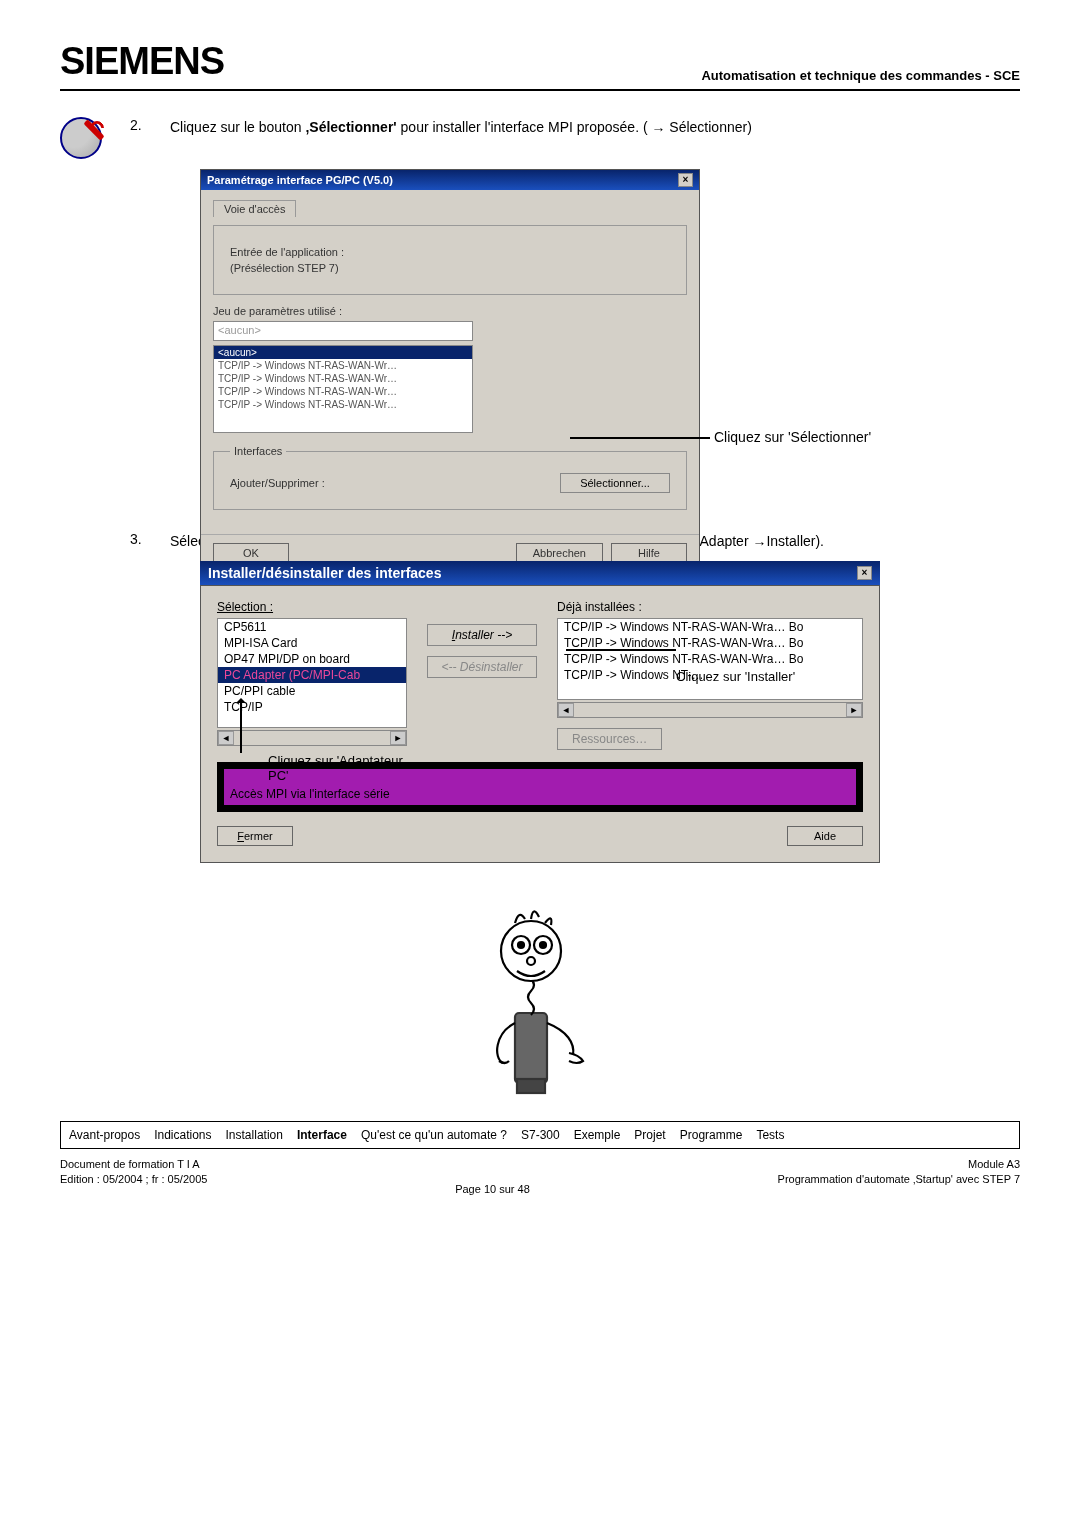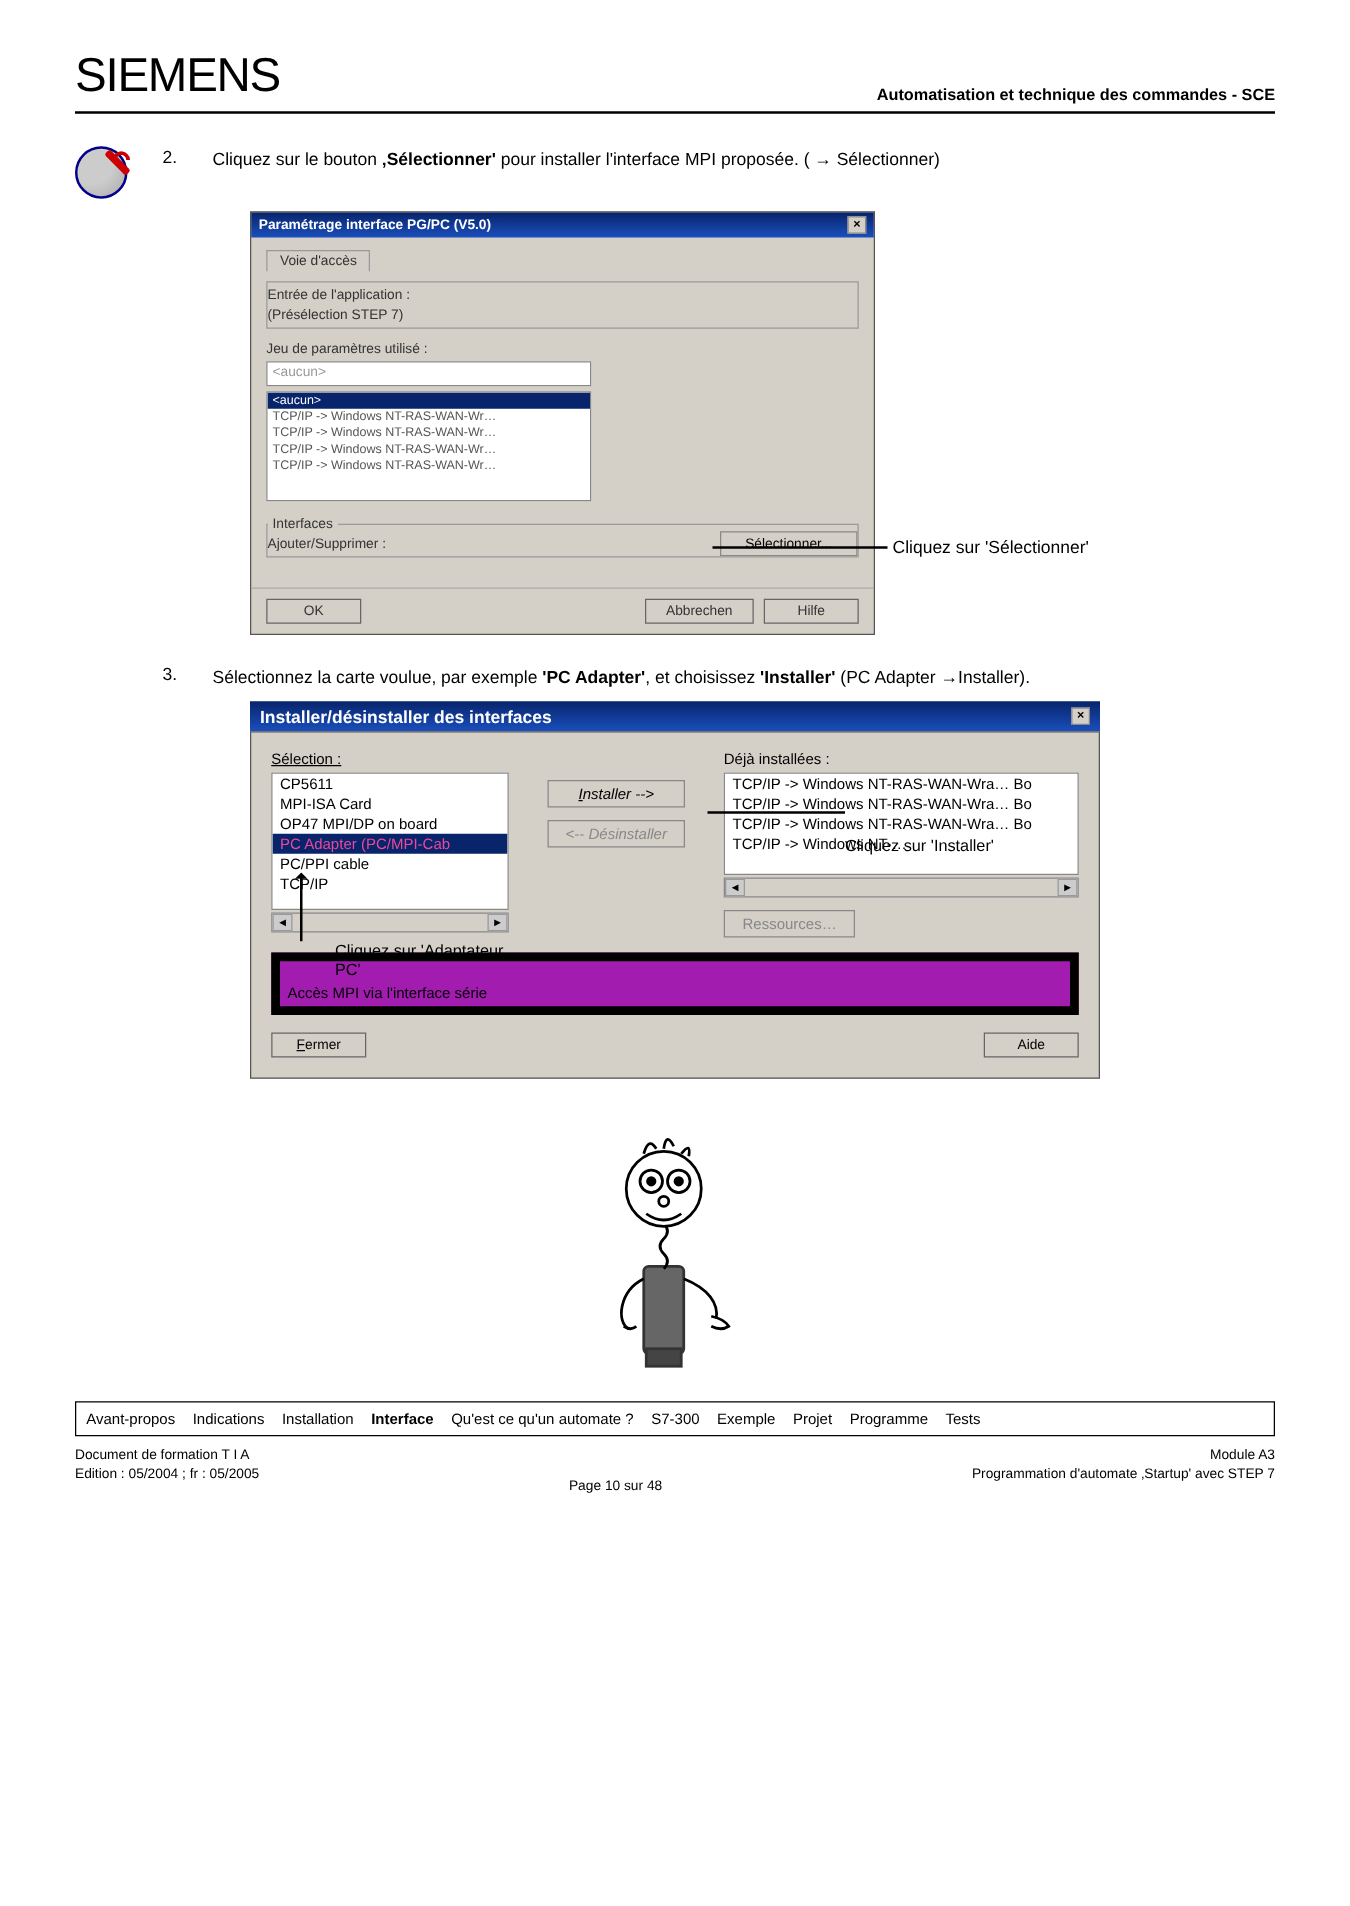--- a/index.html
+++ b/index.html
@@ -14,21 +14,21 @@
     .header-row {
       display: flex;
       justify-content: space-between;
       align-items: flex-end;
       border-bottom: 2px solid #000;
       padding-bottom: 6px;
       margin-bottom: 24px;
     }
     .siemens-logo {
       font-family: Arial, sans-serif;
-      font-weight: 400;
+      font-weight: 700;
       font-size: 38px;
       letter-spacing: -1px;
       color: #000;
     }
     .header-title {
       font-size: 13px;
       font-weight: bold;
     }
     .step-row {
       display: flex;
@@ -61,38 +61,38 @@
     }
     .dialog-titlebar {
       background:linear-gradient(#08246b,#1a4fbd);
       color:#fff; padding:3px 6px; font-weight:bold;
       display:flex; justify-content:space-between; align-items:center;
     }
     .win-close{width:15px;height:14px;background:#d4d0c8;border:1px solid #888;color:#000;font-size:10px;text-align:center;line-height:12px;}
     .dialog-body{padding:10px 12px 14px 12px;}
     .tab-strip{margin-bottom:8px;}
     .tab{display:inline-block;background:#d4d0c8;border:1px solid #999;border-bottom:none;padding:2px 10px;}
-    fieldset.gbox{border:1px solid #999;padding:0;margin-bottom:10px;}
+    fieldset.gbox{border:1px solid #999;padding:16px;margin-bottom:10px;}
     .label-row{margin:4px 0;}
     .txtfield{background:#fff;border:1px solid #888;height:20px;width:240px;display:inline-block;color:#9a9a9a;padding:2px 4px;}
     .txtfield.sel{border:1px solid #888;}
     .dropdown-arrow{display:inline-block;width:16px;height:20px;background:#d4d0c8;border:1px solid #888;vertical-align:top;}
     .listbox{background:#fff;border:1px solid #888;height:88px;width:260px;overflow:hidden;}
     .listbox .itm{padding:1px 4px;white-space:nowrap;color:#555;font-size:10px;}
     .listbox .itm.sel{background:#08246b;color:#fff;}
     .grey-btn{background:#d4d0c8;border:1px solid #888;color:#777;padding:3px 10px;width:90px;text-align:center;display:block;margin:4px 0;}
     .grey-btn.enabled{color:#000;}
     .flex-row{display:flex;gap:12px;align-items:flex-start;}
     .btm-row{display:flex;justify-content:flex-start;gap:8px;padding:8px 12px;border-top:1px solid #aaa;}
     .std-btn{background:#d4d0c8;border:1px solid #666;padding:3px 16px;min-width:76px;text-align:center;font-size:11px;}
     
     .dialog2{width:680px;margin-left:140px;position:relative;}
     .d2-titlebar{background:linear-gradient(#08246b,#1a4fbd);color:#fff;padding:4px 8px;font-weight:bold;font-size:14px;display:flex;justify-content:space-between;align-items:center;}
     .d2-body{background:#d4d0c8;border:1px solid #555;padding:14px 16px 16px 16px;}
-    .d2-cols{display:flex;gap:31px;}
+    .d2-cols{display:flex;gap:20px;}
     .d2-col{flex:1;}
     .d2-lbl{font-size:12px;margin-bottom:4px;}
     .d2-list{background:#fff;border:1px solid #888;height:110px;overflow:hidden;font-size:12px;}
     .d2-list .litm{padding:1px 6px;white-space:nowrap;}
     .d2-list .litm.sel{background:#08246b;color:#ec4899;}
     .d2-midcol{display:flex;flex-direction:column;justify-content:flex-start;gap:10px;padding-top:24px;width:110px;font-style:italic;}
     .d2-btn{background:#d4d0c8;border:1px solid #888;padding:3px 2px;font-size:12px;text-align:center;}
     .d2-btn.gray{color:#888;}
     .scroll-strip{height:16px;background:#d4d0c8;border:1px solid #888;display:flex;justify-content:space-between;margin-top:2px;}
     .scroll-arrow{width:16px;height:14px;background:#ccc;border:1px solid #999;text-align:center;font-size:9px;line-height:12px;}

